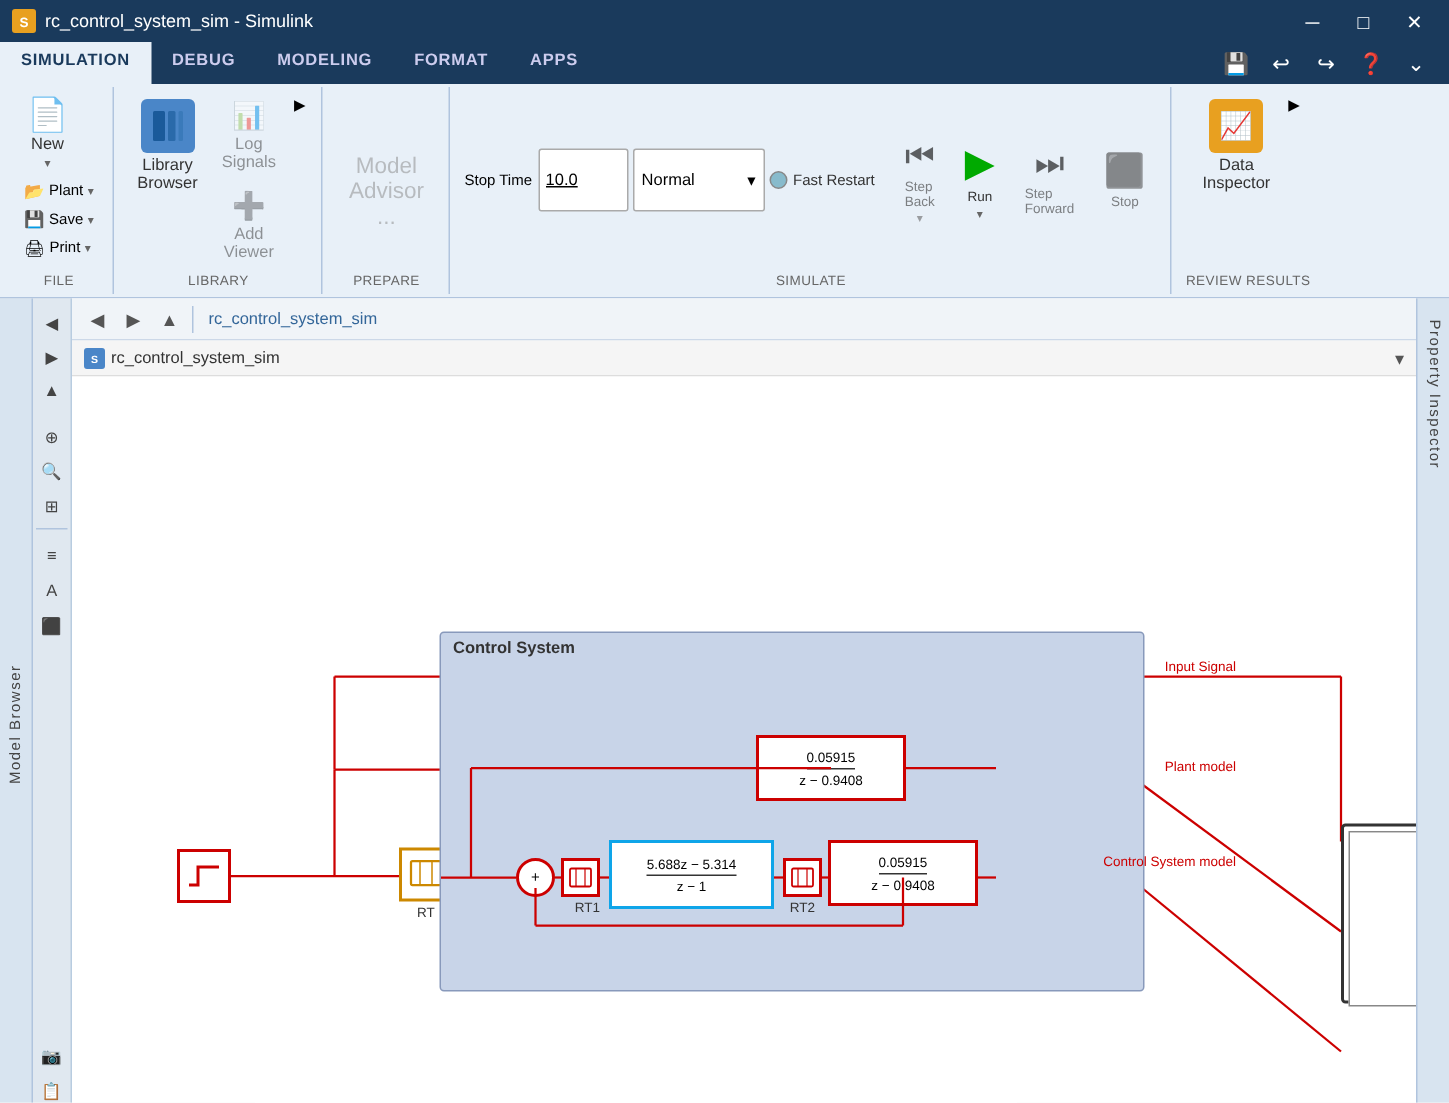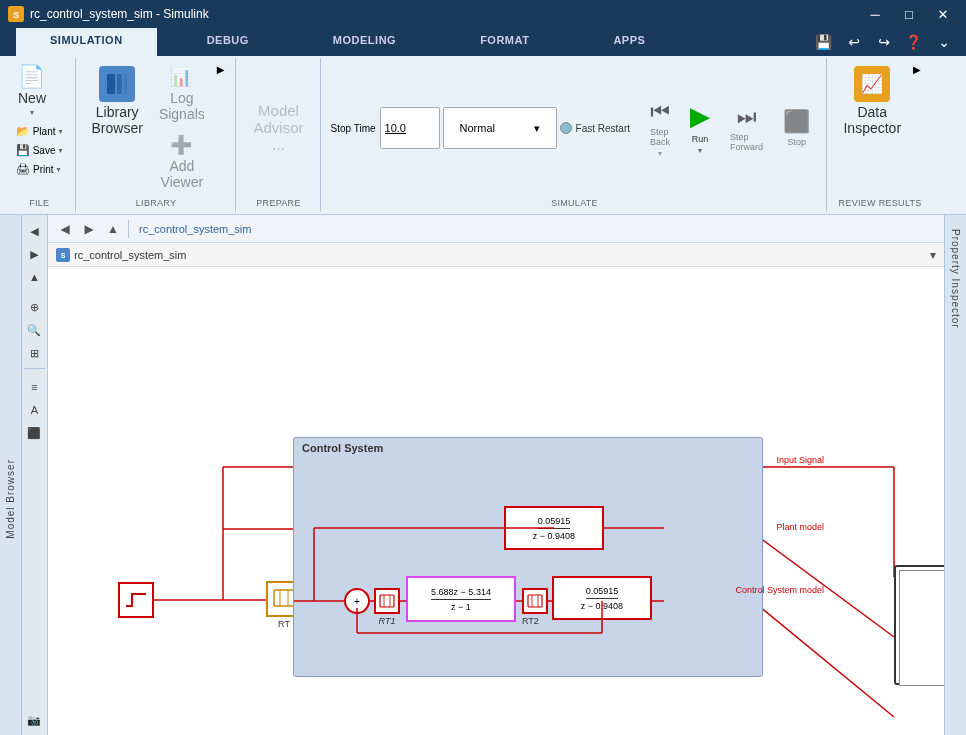--- a/index.html
+++ b/index.html
@@ -7,41 +7,41 @@
 
     
     #title-bar { background: #1a3a5c; color: white; height: 28px; display: flex; align-items: center; justify-content: space-between; padding: 0 8px; }
     #title-bar .title { display: flex; align-items: center; gap: 6px; font-size: 12px; }
     #title-bar .window-controls { display: flex; gap: 4px; }
     #title-bar .win-btn { width: 30px; height: 20px; display: flex; align-items: center; justify-content: center; color: white; cursor: pointer; font-size: 13px; }
 
     
     #ribbon { background: #e8f0f8; border-bottom: 1px solid #b0c4de; }
     #ribbon-tabs { display: flex; background: #1a3a5c; }
-    .ribbon-tab { padding: 6px 34px; color: #cce; font-size: 11px; font-weight: 600; cursor: pointer; letter-spacing: 0.5px; margin-left: 16px; }
+    .ribbon-tab { padding: 6px 14px; color: #cce; font-size: 11px; font-weight: 600; cursor: pointer; letter-spacing: 0.5px; }
     .ribbon-tab.active { background: #e8f0f8; color: #1a3a5c; }
     .ribbon-settings { margin-left: auto; display: flex; align-items: center; gap: 2px; padding: 0 8px; }
     .ribbon-settings .icon-btn { width: 28px; height: 28px; display: flex; align-items: center; justify-content: center; color: white; cursor: pointer; font-size: 14px; }
 
     #ribbon-content { display: flex; align-items: stretch; padding: 2px 4px; gap: 2px; min-height: 90px; }
     .ribbon-group { display: flex; flex-direction: column; align-items: center; border-right: 1px solid #b0c4de; padding: 4px 8px; min-width: 60px; }
     .ribbon-group-label { font-size: 9px; color: #666; margin-top: auto; padding-top: 4px; text-transform: uppercase; letter-spacing: 0.3px; }
     .ribbon-group-content { display: flex; gap: 4px; align-items: flex-start; flex: 1; }
 
     .ribbon-btn { display: flex; flex-direction: column; align-items: center; justify-content: center; gap: 2px; padding: 4px 6px; cursor: pointer; border-radius: 3px; min-width: 44px; }
     .ribbon-btn .icon { font-size: 22px; line-height: 1; }
-    .ribbon-btn .label { font-size: 14px; color: #333; text-align: center; white-space: nowrap; }
+    .ribbon-btn .label { font-size: 11px; color: #333; text-align: center; white-space: nowrap; }
     .ribbon-btn-small { display: flex; align-items: center; gap: 3px; padding: 2px 4px; cursor: pointer; border-radius: 2px; }
     .ribbon-btn-small .label { font-size: 10px; }
 
     
     .stop-time-area { display: flex; flex-direction: row; gap: 3px; margin-right: 8px; }
     .stop-time-row { display: flex; align-items: center; gap: 4px; font-size: 10px; }
     .stop-time-input { width: 60px; border: 1px solid #aaa; border-radius: 2px; padding: 14px 4px; font-size: 11px; background: white; text-decoration: underline; }
-    .sim-mode-select { width: 114px; border: 1px solid #aaa; border-radius: 2px; padding: 2px 16px; font-size: 11px; background: white; display: flex; align-items: center; justify-content: space-between; cursor: pointer; }
+    .sim-mode-select { width: 88px; border: 1px solid #aaa; border-radius: 2px; padding: 2px 5px; font-size: 11px; background: white; display: flex; align-items: center; justify-content: space-between; cursor: pointer; }
     .fast-restart { display: flex; align-items: center; gap: 4px; font-size: 10px; color: #333; }
     .fast-restart .led { width: 12px; height: 12px; border-radius: 50%; background: #8bc; border: 1px solid #888; display: inline-block; }
 
     .sim-btn { display: flex; flex-direction: column; align-items: center; gap: 2px; padding: 4px 8px; cursor: pointer; border-radius: 3px; }
     .sim-btn .label { font-size: 9px; color: #333; }
 
     
     #main { display: flex; height: calc(735px - 28px - 120px - 20px); }
 
     
@@ -348,35 +348,35 @@
 
           <div style="position:absolute;left:50px;top:150px;width:26px;height:26px;border:2px solid #cc0000;background:white;border-radius:50%;display:flex;align-items:center;justify-content:center;font-size:10px;">+</div>
 
           <div style="position:absolute;left:80px;top:150px;width:26px;height:26px;border:2px solid #cc0000;background:white;display:flex;align-items:center;justify-content:center;">
             <svg width="16" height="16" viewBox="0 0 16 16">
                 <rect x="1" y="2" width="14" height="12" fill="none" stroke="#cc0000" stroke-width="1.2" rx="1"></rect>
                 <line x1="5" y1="2" x2="5" y2="14" stroke="#cc0000" stroke-width="0.8"></line>
                 <line x1="11" y1="2" x2="11" y2="14" stroke="#cc0000" stroke-width="0.8"></line>
               </svg>
           </div>
-          <div style="position:absolute;left:80px;top:178px;font-size:9px;color:#333;text-align:center;width:26px;font-style:italic;">RT1</div>
-
-          <div style="position:absolute;left:112px;top:138px;width:110px;height:46px;border:2px solid #d946ef;background:white;display:flex;flex-direction:column;align-items:center;justify-content:center;">
+          <div style="position:absolute;left:80px;top:178px;font-size:9px;color:#333;text-align:right;width:26px;">RT1</div>
+
+          <div style="position:absolute;left:112px;top:138px;width:110px;height:46px;border:2px solid #0ea5e9;background:white;display:flex;flex-direction:column;align-items:center;justify-content:center;">
             <div style="font-size:9px;border-bottom:1px solid #333;padding-bottom:2px;margin-bottom:2px;white-space:nowrap;">5.688z − 5.314</div>
             <div style="font-size:9px;white-space:nowrap;">z − 1</div>
           </div>
 
           <div style="position:absolute;left:228px;top:150px;width:26px;height:26px;border:2px solid #cc0000;background:white;display:flex;align-items:center;justify-content:center;">
             <svg width="16" height="16" viewBox="0 0 16 16">
                 <rect x="1" y="2" width="14" height="12" fill="none" stroke="#cc0000" stroke-width="1.2" rx="1"></rect>
                 <line x1="5" y1="2" x2="5" y2="14" stroke="#cc0000" stroke-width="0.8"></line>
                 <line x1="11" y1="2" x2="11" y2="14" stroke="#cc0000" stroke-width="0.8"></line>
               </svg>
           </div>
-          <div style="position:absolute;left:228px;top:178px;font-size:9px;color:#333;text-align:left;width:26px;">RT2</div>
+          <div style="position:absolute;left:228px;top:178px;font-size:9px;color:#333;text-align:center;width:26px;">RT2</div>
 
           <div style="position:absolute;left:210px;top:68px;width:100px;height:44px;border:2px solid #cc0000;background:white;display:flex;flex-direction:column;align-items:center;justify-content:center;">
             <div style="font-size:9px;border-bottom:1px solid #333;padding-bottom:2px;margin-bottom:2px;">0.05915</div>
             <div style="font-size:9px;">z − 0.9408</div>
           </div>
 
           <div style="position:absolute;left:258px;top:138px;width:100px;height:44px;border:2px solid #cc0000;background:white;display:flex;flex-direction:column;align-items:center;justify-content:center;">
             <div style="font-size:9px;border-bottom:1px solid #333;padding-bottom:2px;margin-bottom:2px;">0.05915</div>
             <div style="font-size:9px;">z − 0.9408</div>
           </div>

